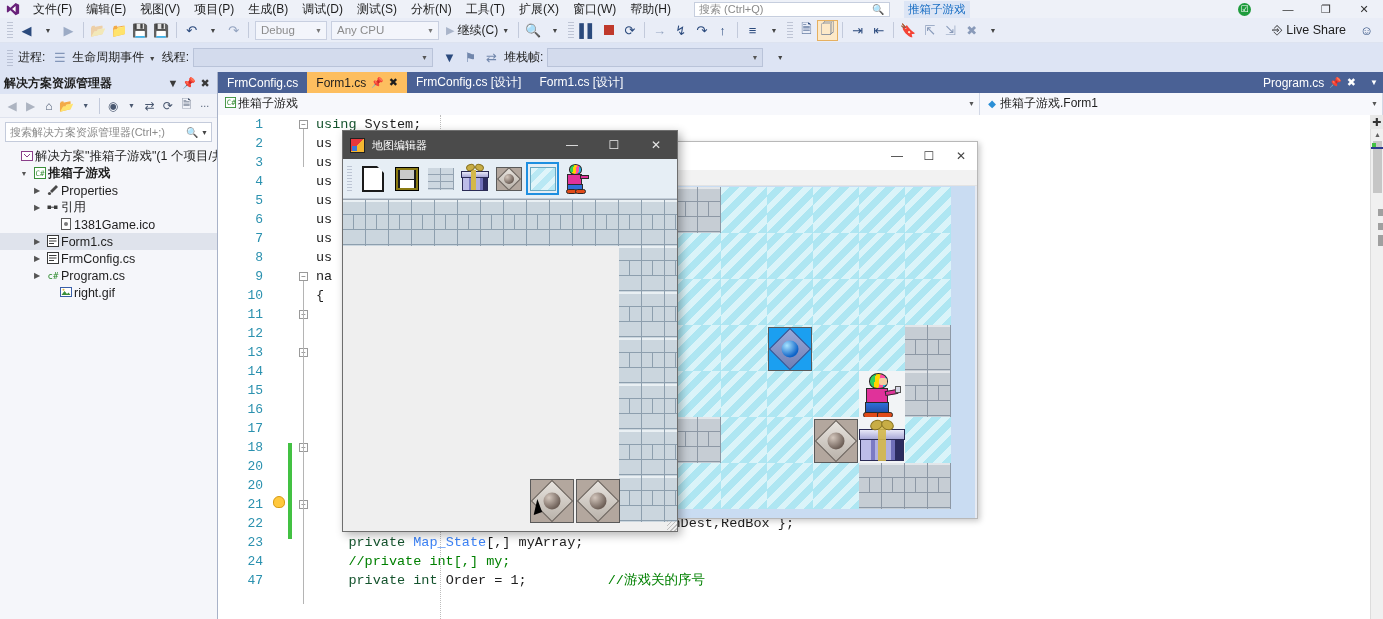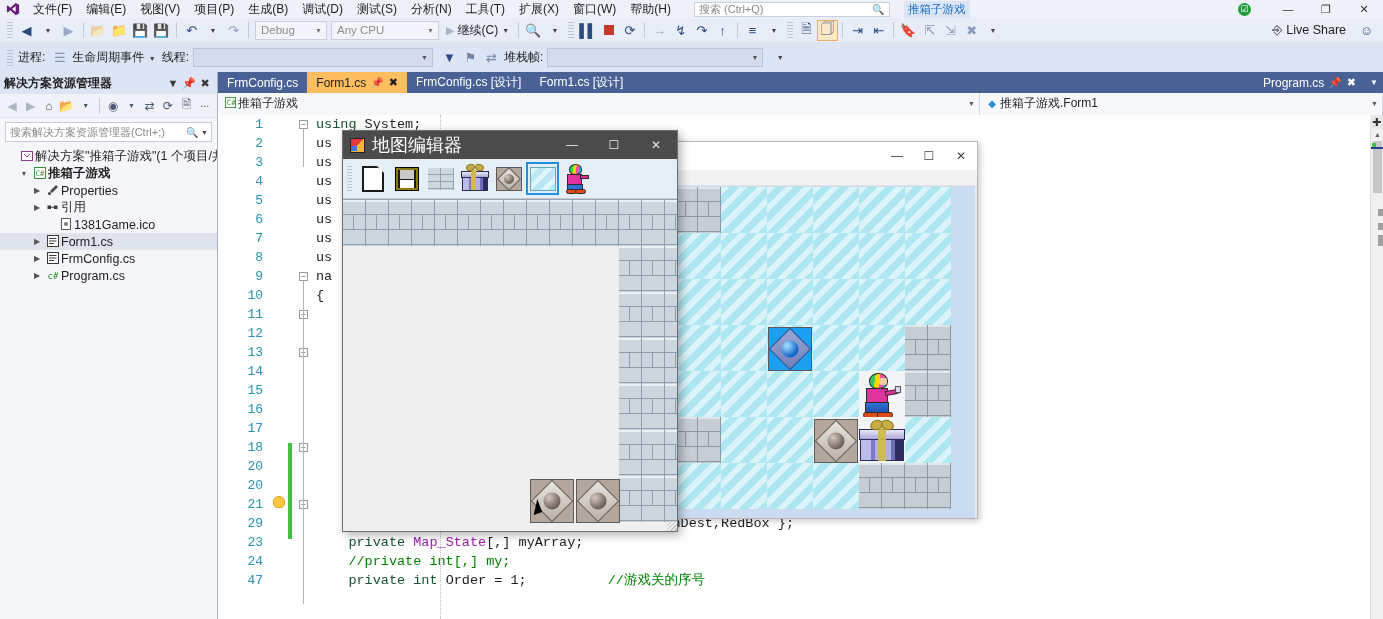--- a/index.html
+++ b/index.html
@@ -170,21 +170,21 @@
     display:flex;align-items:center;justify-content:center;font-size:8px;color:#555;
     line-height:7px; position:absolute; left:3px;
   }
   .vline { position:absolute; left:7px; width:1px; background:#b4b4b4; }
   .code {
     position:absolute; left:98px; top:0; width:1054px; height:504px;
     font-family:"Liberation Mono","DejaVu Sans Mono",monospace; font-size:13.5px;
     white-space:pre; color:#1e1e1e;
   }
   .cl { height:19px; line-height:19px; }
-  .kw { color:#14532d; } .ty { color:#a21caf; } .cm { color:#008000; }
+  .kw { color:#14532d; } .ty { color:#3b82f6; } .cm { color:#008000; }
   .bulb {
     position:absolute; width:12px;height:12px; background:#ffc83d; border-radius:50% 50% 40% 40%;
     border:1px solid #d79b13;
   }
   .vscroll-right {
     position:absolute; right:0; top:43px; width:13px; height:504px; background:#f0f0f0;
     border-left:1px solid #dcdcdc;
   }
   .vs-thumb { position:absolute; left:2px; width:9px; background:#c6c6c6; }
   .vs-arrow { position:absolute; left:0; width:13px; height:11px; display:flex;
@@ -307,21 +307,21 @@
   }
   .mw-title {
     height:28px; background:#4b4b4b; display:flex; align-items:center; padding-left:7px;
   }
   .mw-icon {
     width:15px;height:15px;margin-right:7px;
     background:linear-gradient(135deg,#e8373c 0 50%,#f5b731 50% 100%);
     border:1px solid #222; position:relative;
   }
   .mw-icon::after{content:"";position:absolute;left:1px;bottom:1px;width:5px;height:5px;background:#3c78d8;}
-  .mw-title-text { color:#fff; font-size:18px; flex:1; }
+  .mw-title-text { color:#fff; font-size:11px; flex:1; }
   .mw-btn { width:42px; height:28px; display:flex; align-items:center; justify-content:center;
     color:#e8e8e8; font-size:12px; }
   .mw-toolbar {
     height:40px; background:#e6eef5; display:flex; align-items:center; padding-left:4px; gap:1px;
     border-bottom:1px solid #c2cdd8;
   }
   .mw-grip { width:5px;height:26px;opacity:.45;
     background:repeating-linear-gradient(to bottom,#8a93ab 0 1px,transparent 1px 3px); margin-right:3px; }
   .mw-tool { width:33px; height:33px; display:flex; align-items:center; justify-content:center;
     position:relative; }
@@ -588,20 +588,29 @@
               <line x1="2" y1="8.5" x2="7" y2="8.5" stroke="#3a3a3a"></line>
             </svg></span>
           <span class="tlabel">FrmConfig.cs</span>
         </div>
         <div class="tnode" style="padding-left: 30px;">
           <span class="tw">▶</span>
           <span class="tico"><svg width="12" height="12" viewBox="0 0 12 12">
               <text x="0.5" y="9.5" font-size="9" fill="#2e8b2e" font-family="monospace">c#</text>
             </svg></span>
           <span class="tlabel">Program.cs</span>
+        </div>
+        <div class="tnode" style="padding-left: 43px;">
+          <span class="tw"></span>
+          <span class="tico"><svg width="12" height="12" viewBox="0 0 12 12">
+              <rect x="0.5" y="1.5" width="11" height="9" fill="#fff" stroke="#3a5fa8"></rect>
+              <path d="M1.5 9 L4.5 5 L7 8 L8.5 6.5 L10.5 9 Z" fill="#3a8f3a"></path>
+              <circle cx="3.5" cy="3.8" r="1" fill="#e8b83a"></circle>
+            </svg></span>
+          <span class="tlabel">right.gif</span>
         </div>
       </div>
   </div>
 
   <div class="editor-area">
     <div class="tabstrip" id="tabstrip">
       <div class="tab">
           <span>FrmConfig.cs</span>
         </div>
         <div class="tab active">
@@ -659,21 +668,21 @@
           <div class="ln">12</div>
           <div class="ln">13</div>
           <div class="ln">14</div>
           <div class="ln">15</div>
           <div class="ln">16</div>
           <div class="ln">17</div>
           <div class="ln">18</div>
           <div class="ln">20</div>
           <div class="ln">20</div>
           <div class="ln">21</div>
-          <div class="ln">29</div>
+          <div class="ln">22</div>
           <div class="ln">23</div>
           <div class="ln">24</div>
           <div class="ln">47</div>
         </div>
       <div class="glyphcol">
         <div class="bulb" style="left:3px; top:381px;"></div>
       </div>
       <div class="changebar" style="top:328px; height:96px;"></div>
       <div class="foldcol" id="foldcol">
           <div class="foldbox" style="top: 5px;">−</div>

